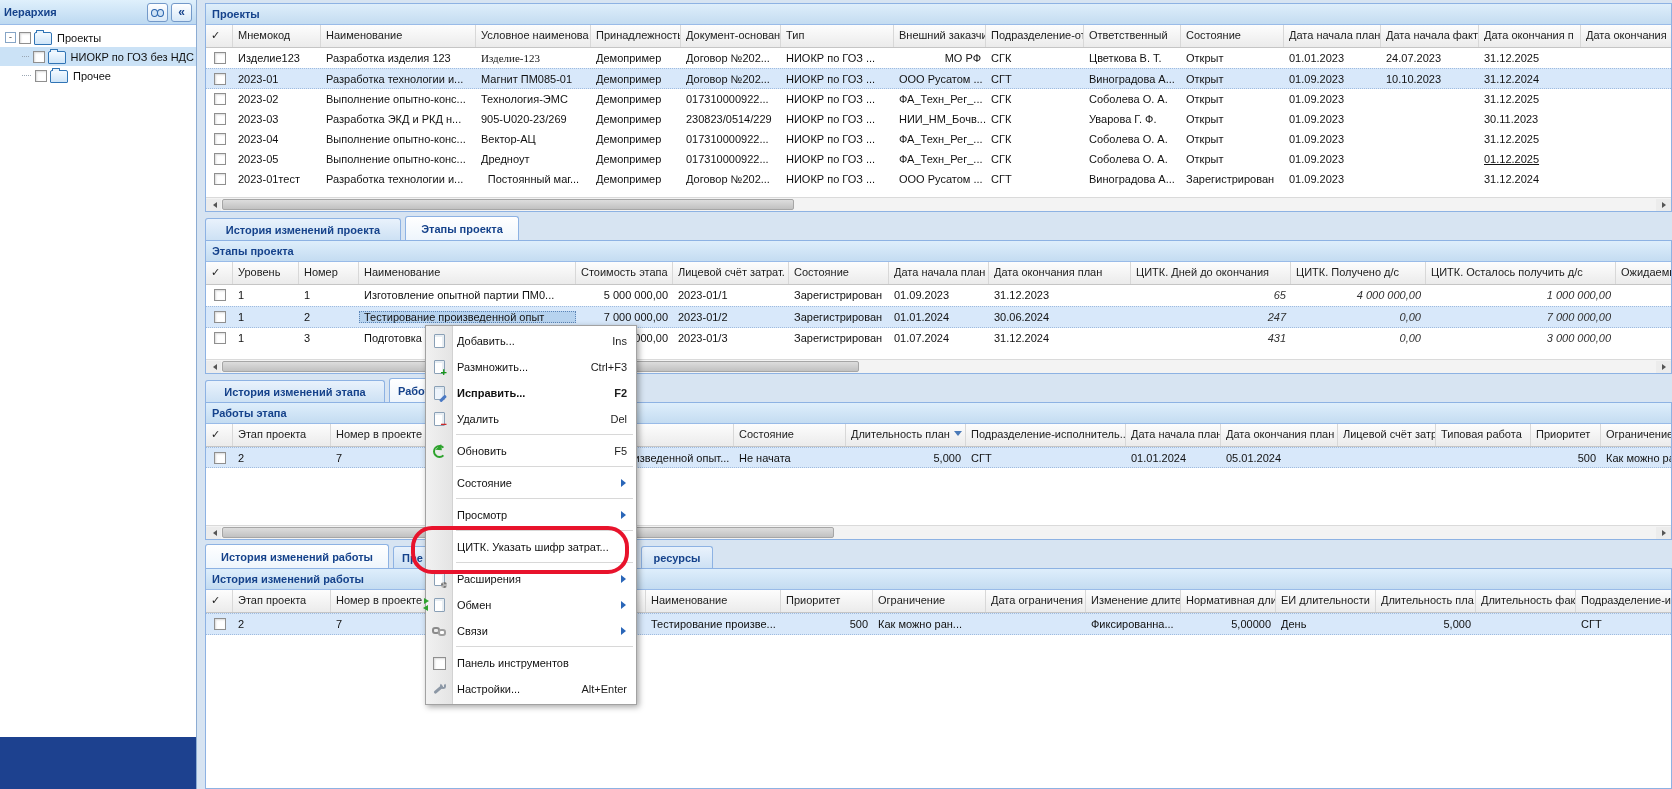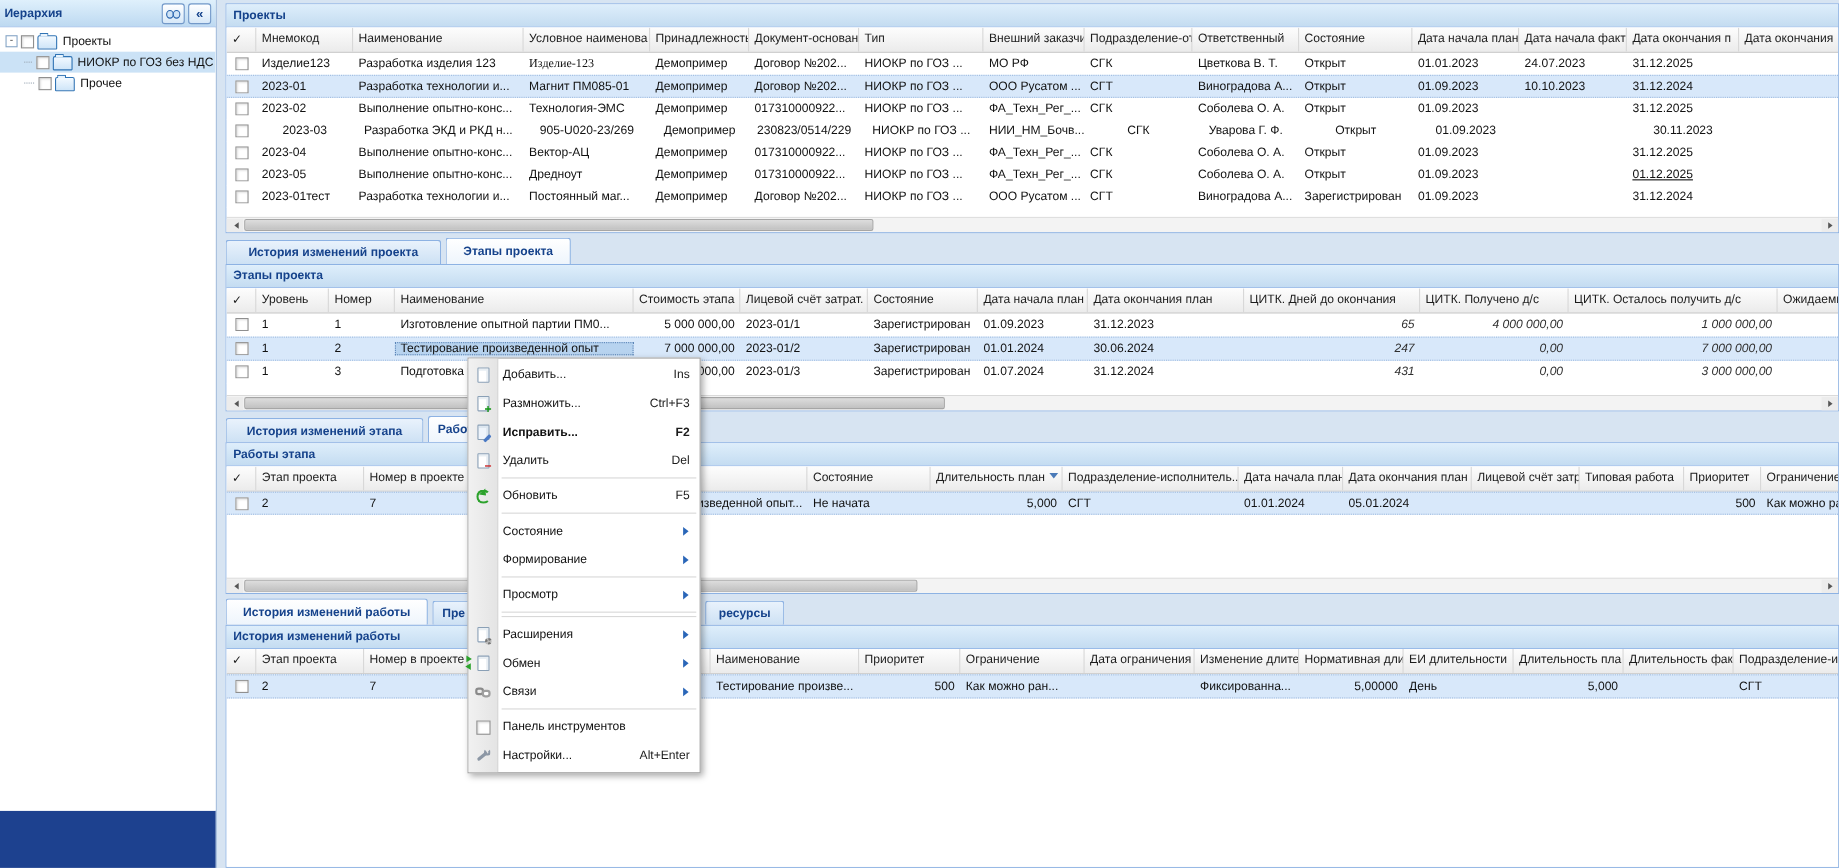--- a/index.html
+++ b/index.html
@@ -188,21 +188,21 @@
         <div class="grow" style="height: 19px;">
           <div class="gc ck" style="width: 27px;">
             <span class="cb"></span>
           </div>
           <div class="gc" style="width: 88px;">Изделие123</div>
           <div class="gc" style="width: 155px;">Разработка изделия 123</div>
           <div class="gc" style="width: 115px; font-family: Liberation Serif, serif;">Изделие-123</div>
           <div class="gc" style="width: 90px;">Демопример</div>
           <div class="gc" style="width: 100px;">Договор №202...</div>
           <div class="gc" style="width: 113px;">НИОКР по ГОЗ ...</div>
-          <div class="gc" style="width: 92px;">МО РФ</div>
+          <div class="gc" style="width: 92px; text-align: right;">МО РФ</div>
           <div class="gc" style="width: 98px;">СГК</div>
           <div class="gc" style="width: 97px;">Цветкова В. Т.</div>
           <div class="gc" style="width: 103px;">Открыт</div>
           <div class="gc" style="width: 97px;">01.01.2023</div>
           <div class="gc" style="width: 98px;">24.07.2023</div>
           <div class="gc" style="width: 102px;">31.12.2025</div>
           <div class="gc" style="width: 95px;"></div>
         </div>
         <div class="grow sel" style="height: 19px;">
           <div class="gc ck" style="width: 27px;">
@@ -235,21 +235,21 @@
           <div class="gc" style="width: 113px;">НИОКР по ГОЗ ...</div>
           <div class="gc" style="width: 92px;">ФА_Техн_Рег_...</div>
           <div class="gc" style="width: 98px;">СГК</div>
           <div class="gc" style="width: 97px;">Соболева О. А.</div>
           <div class="gc" style="width: 103px;">Открыт</div>
           <div class="gc" style="width: 97px;">01.09.2023</div>
           <div class="gc" style="width: 98px;"></div>
           <div class="gc" style="width: 102px;">31.12.2025</div>
           <div class="gc" style="width: 95px;"></div>
         </div>
-        <div class="grow" style="height: 19px; text-align: center;">
+        <div class="grow" style="height: 19px;">
           <div class="gc ck" style="width: 27px;">
             <span class="cb"></span>
           </div>
           <div class="gc" style="width: 88px;">2023-03</div>
           <div class="gc" style="width: 155px;">Разработка ЭКД и РКД н...</div>
           <div class="gc" style="width: 115px;">905-U020-23/269</div>
           <div class="gc" style="width: 90px;">Демопример</div>
           <div class="gc" style="width: 100px;">230823/0514/229</div>
           <div class="gc" style="width: 113px;">НИОКР по ГОЗ ...</div>
           <div class="gc" style="width: 92px;">НИИ_НМ_Бочв...</div>
@@ -298,21 +298,21 @@
           <div class="gc" style="width: 98px;"></div>
           <div class="gc" style="width: 102px; text-decoration: underline;">01.12.2025</div>
           <div class="gc" style="width: 95px;"></div>
         </div>
         <div class="grow" style="height: 19px;">
           <div class="gc ck" style="width: 27px;">
             <span class="cb"></span>
           </div>
           <div class="gc" style="width: 88px;">2023-01тест</div>
           <div class="gc" style="width: 155px;">Разработка технологии и...</div>
-          <div class="gc" style="width: 115px;">Постоянный маг...</div>
+          <div class="gc" style="width: 115px; text-align: center;">Постоянный маг...</div>
           <div class="gc" style="width: 90px;">Демопример</div>
           <div class="gc" style="width: 100px;">Договор №202...</div>
           <div class="gc" style="width: 113px;">НИОКР по ГОЗ ...</div>
           <div class="gc" style="width: 92px;">ООО Русатом ...</div>
           <div class="gc" style="width: 98px;">СГТ</div>
           <div class="gc" style="width: 97px;">Виноградова А...</div>
           <div class="gc" style="width: 103px;">Зарегистрирован</div>
           <div class="gc" style="width: 97px;">01.09.2023</div>
           <div class="gc" style="width: 98px;"></div>
           <div class="gc" style="width: 102px;">31.12.2024</div>
@@ -577,32 +577,32 @@
         </span>
         <span class="mlabel">Обновить</span>
         <span class="mshort">F5</span>
       </div>
       <div class="msep"></div>
       <div class="mitem">
         <span class="micon"></span>
         <span class="mlabel">Состояние</span>
         <span class="marrow"></span>
       </div>
-      <div class="mitem">
-        <span class="micon"></span>
-        <span class="mlabel">Формирование</span>
-        <span class="marrow"></span>
-      </div>
       <div class="msep"></div>
       <div class="mitem">
         <span class="micon"></span>
         <span class="mlabel">Просмотр</span>
         <span class="marrow"></span>
       </div>
       <div class="msep"></div>
+      <div class="mitem">
+        <span class="micon"></span>
+        <span class="mlabel">ЦИТК. Указать шифр затрат...</span>
+        <span class="oval" style="border-color: rgb(232, 19, 44);"></span>
+      </div>
       <div class="msep"></div>
       <div class="mitem">
         <span class="micon">
           <span class="ico pg i-page-gear">
             <i></i>
             <b></b>
           </span>
         </span>
         <span class="mlabel">Расширения</span>
         <span class="marrow"></span>

